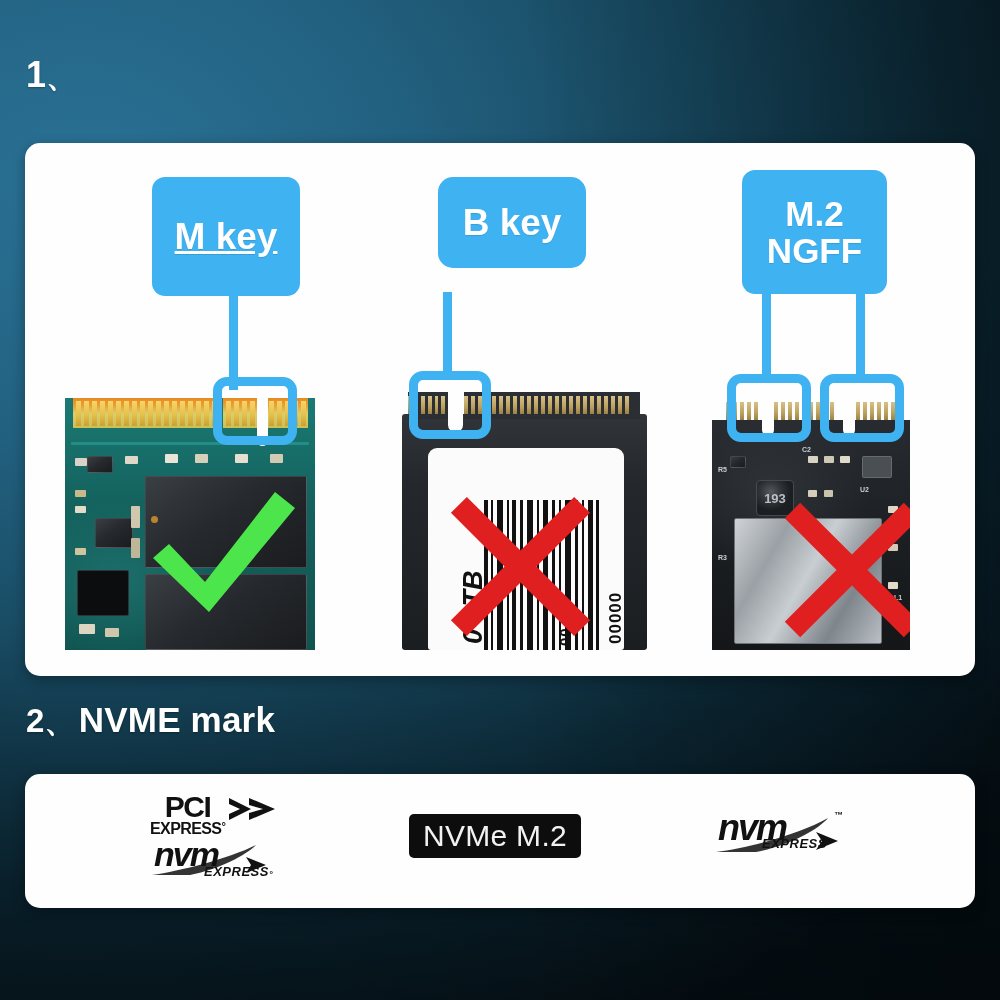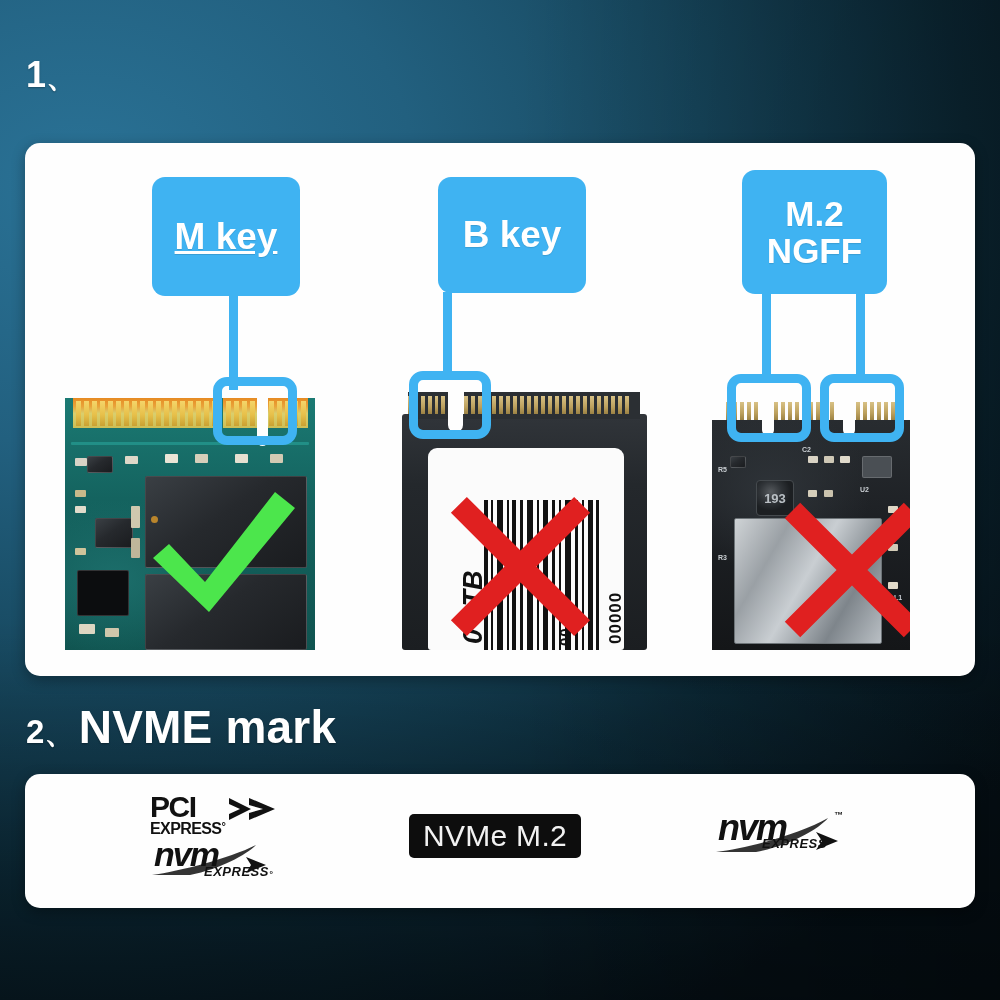--- a/index.html
+++ b/index.html
@@ -35,21 +35,21 @@
     text-shadow: 0 1px 2px rgba(0,0,0,.30);
     white-space: nowrap;
     display: flex; align-items: baseline;
   }
   .heading .num { font-size: 36px; }
   .heading .cjk { font-size: 30px; margin-right: 4px; }
   .heading .txt { font-size: 38px; }
   #h1 { left: 26px; top: 54px; }
   #h2 { left: 26px; top: 700px; }
   #h2 .num { font-size: 33px; }
-  #h2 .txt { font-size: 46px; }
+  #h2 .txt { font-size: 35px; }
 
   
   .panel {
     position: absolute;
     background: #fefefe;
     border-radius: 15px;
     box-shadow: 0 4px 14px rgba(0,0,0,.33);
   }
   #panel-top    { left: 25px; top: 143px; width: 950px; height: 533px; }
   #panel-bottom { left: 25px; top: 774px; width: 950px; height: 134px; }
@@ -60,21 +60,21 @@
     background: #3fb3f2;
     border-radius: 13px;
     color: #ffffff;
     font-weight: bold;
     display: flex; align-items: center; justify-content: center;
     text-align: center;
     line-height: 1.06;
     text-shadow: 0 1px 1px rgba(0,0,0,.12);
   }
   #callout-mkey { left: 152px; top: 177px; width: 148px; height: 119px; font-size: 37px; text-decoration: underline; }
-  #callout-bkey { left: 438px; top: 177px; width: 148px; height: 116px; font-size: 37px; }
+  #callout-bkey { left: 438px; top: 177px; width: 148px; height: 91px; font-size: 37px; border-radius: 15px; }
   #callout-ngff { left: 742px; top: 170px; width: 145px; height: 124px; font-size: 35px; }
 
   
   .stem { position: absolute; background: #3fb3f2; width: 9px; }
   #stem-m  { left: 229px; top: 292px; height: 98px; }
   #stem-b  { left: 443px; top: 292px; height: 80px; }
   #stem-n1 { left: 762px; top: 290px; height: 86px; }
   #stem-n2 { left: 856px; top: 290px; height: 86px; }
 
   
@@ -166,21 +166,21 @@
 
   
   .mark-ok { position: absolute; left: 143px; top: 486px; width: 160px; height: 130px; }
   .mark-no { position: absolute; }
 
   
   .logo-wrap { position: absolute; display: flex; align-items: center; justify-content: center; }
 
   
   #logo-pcie { left: 136px; top: 793px; width: 165px; height: 94px; }
-  .pcie-top { position: absolute; left: 14px; top: 0; display: flex; align-items: flex-start; }
+  .pcie-top { position: absolute; left: 14px; top: 0; display: flex; align-items: flex-start; text-align: center; }
   .pcie-word { font-size: 30px; font-weight: bold; color: #111; letter-spacing: -1.4px; line-height: .92; }
   .pcie-sub  { font-size: 16px; font-weight: bold; color: #111; letter-spacing: -.6px; line-height: 1; }
 
   .nvm-logo { position: relative; font-weight: bold; color: #111; font-style: italic; }
   .nvm-word { font-size: 34px; letter-spacing: -2px; line-height: .9; }
   .nvm-sub  { font-size: 13px; letter-spacing: .5px; }
 
   
   #logo-badge {
     left: 409px; top: 814px; width: 172px; height: 44px;

